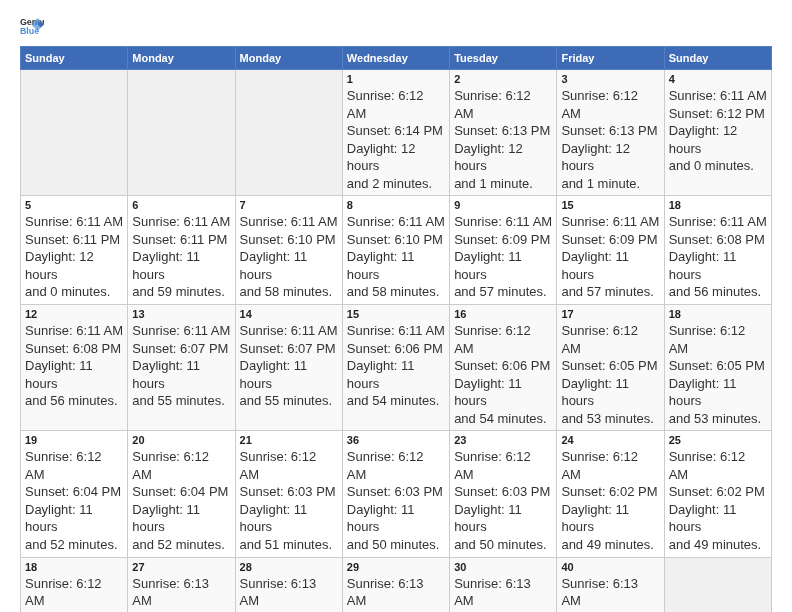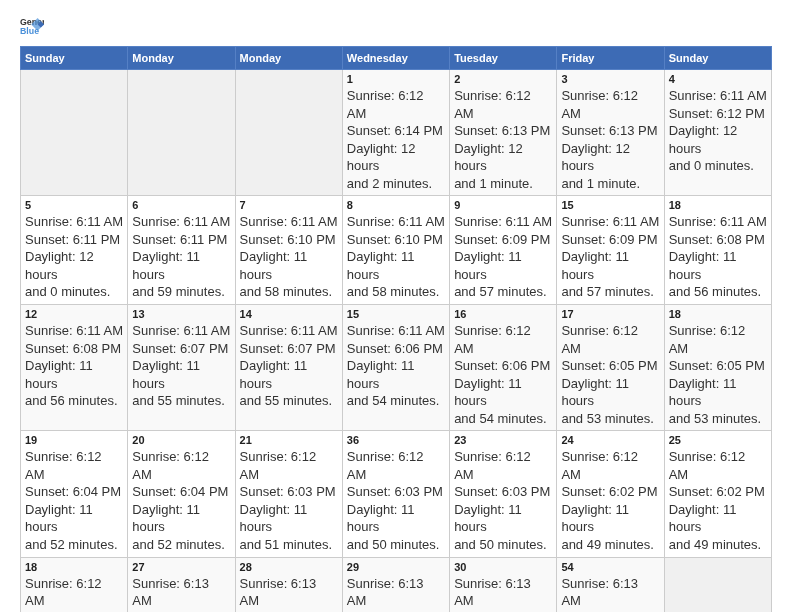--- a/index.html
+++ b/index.html
@@ -341,21 +341,21 @@
 and 47 minutes.</div>
           </td>
           <td>
             <span class="day-number">30</span>
             <div class="day-info" style="white-space: pre-line;">Sunrise: 6:13 AM
 Sunset: 6:00 PM
 Daylight: 11 hours
 and 46 minutes.</div>
           </td>
           <td>
-            <span class="day-number">54</span>
+            <span class="day-number">40</span>
             <div class="day-info" style="white-space: pre-line;">Sunrise: 6:13 AM
 Sunset: 6:00 PM
 Daylight: 11 hours
 and 46 minutes.</div>
           </td>
           <td class="empty"></td>
         </tr>
       </tbody>
   </table>
 </div>

